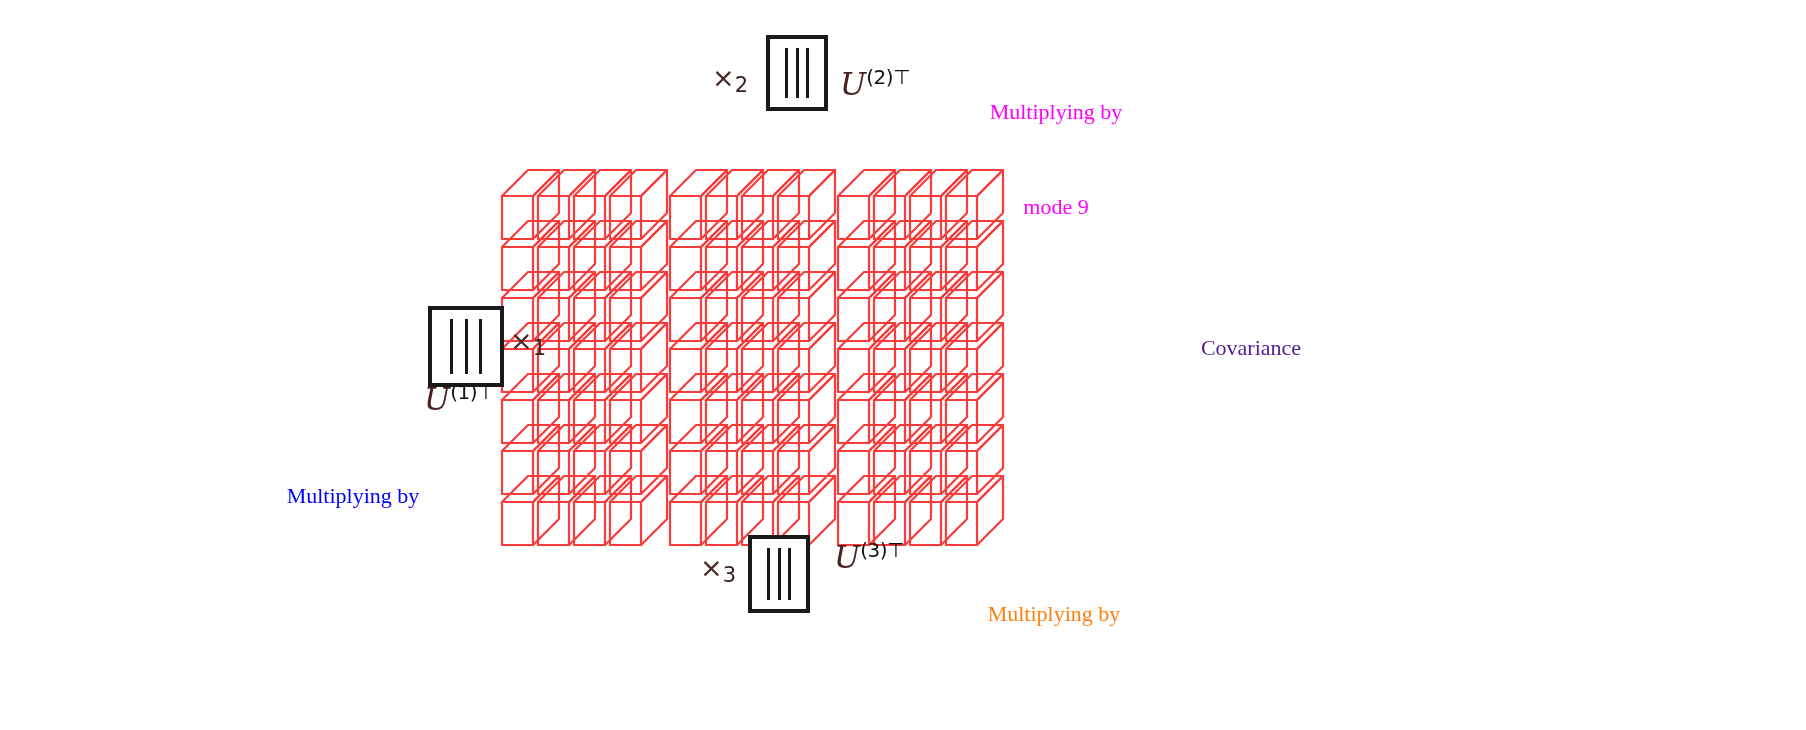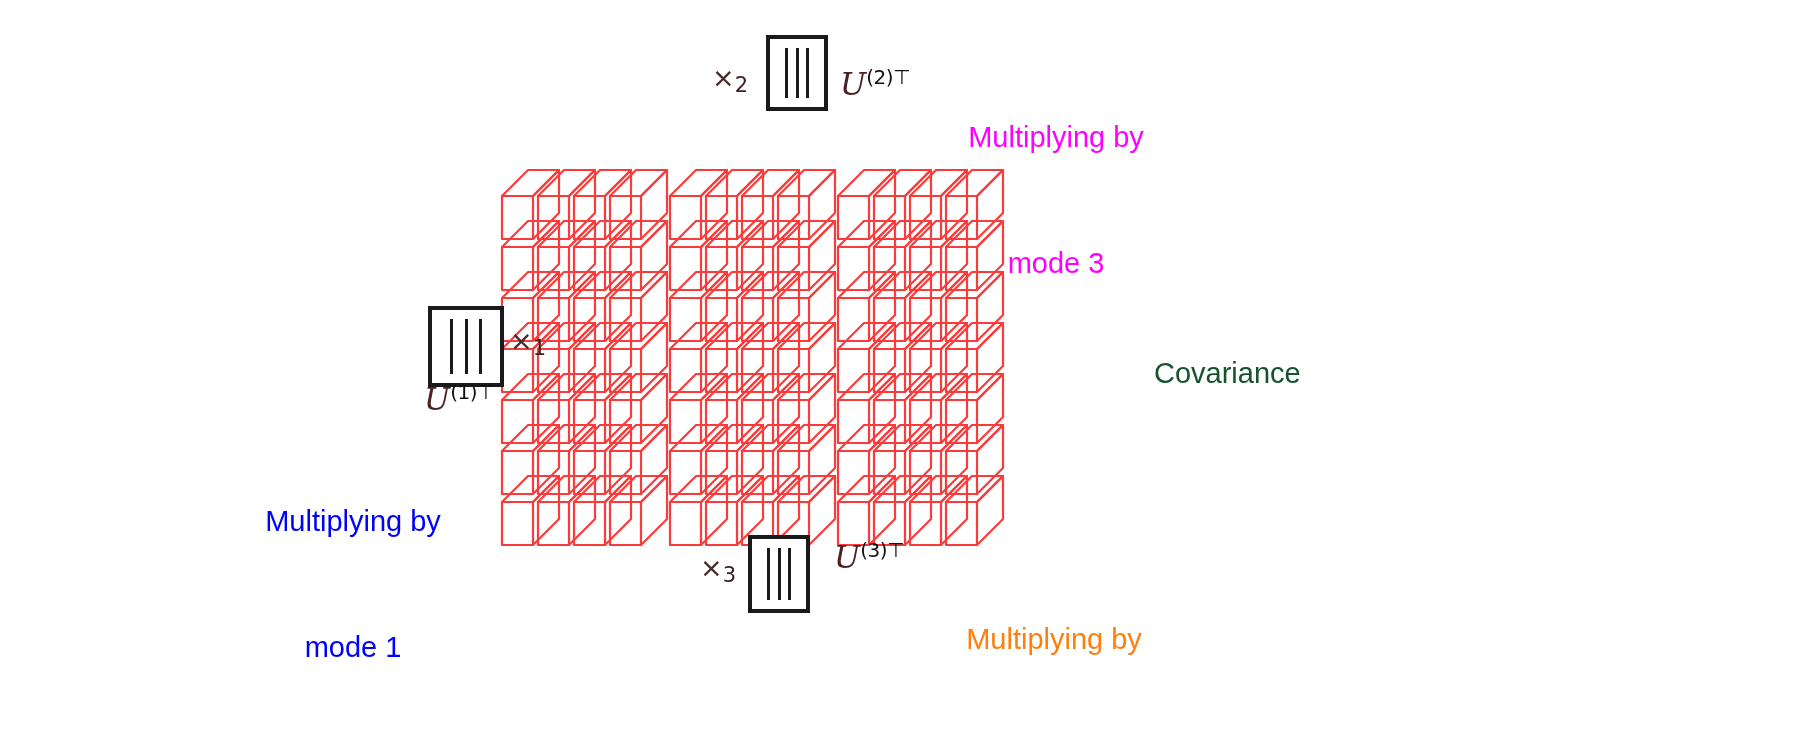--- a/index.html
+++ b/index.html
@@ -22,22 +22,22 @@
     left: 0;
     top: 0;
     width: 1806px;
     height: 730px;
     pointer-events: none;
   }
 
   
   .anno {
     position: absolute;
-    font-family: Liberation Sans, sans-serif;
-    font-size: 29px;
+    font-family: Liberation Serif, serif;
+    font-size: 22px;
     line-height: 1.45;
     white-space: pre;
     letter-spacing: 0px;
   }
   .anno-l1 { display: block; }
   .anno-l2 { display: block; }
 
   #label-mode1 {
     left: 228px; top: 416px;
     color: #0000ff;
@@ -50,22 +50,23 @@
     text-align: center;
     width: 248px;
   }
   #label-mode3 {
     left: 930px; top: 534px;
     color: #ff7f0e;
     text-align: center;
     width: 248px;
   }
   #label-covariance {
-    left: 1154px; top: 268px;
-    color: #14532d;
+    left: 1106px; top: 268px;
+    color: #4c1d95;
+    text-align: center;
     width: 290px;
   }
 
   
   .matrix-box {
     position: absolute;
     box-sizing: border-box;
     border: 4px solid #1a1a1a;
     background: #ffffff;
   }
@@ -392,35 +393,34 @@
     <div class="bars">
       <span class="bar"></span>
       <span class="bar"></span>
       <span class="bar"></span>
     </div>
   </div>
   <div class="math" id="times-1"><span class="times">×</span><span class="sub">1</span></div>
   <div class="math" id="u-1"><span class="uvar">U</span><span class="usup">(1)⊤</span></div>
   <div class="anno" id="label-mode1">
     <span class="anno-l1">Multiplying by</span>
-    <span class="anno-l2">mode 1</span>
   </div>
 
   <div class="matrix-box" id="matrix-2">
     <div class="bars">
       <span class="bar"></span>
       <span class="bar"></span>
       <span class="bar"></span>
     </div>
   </div>
   <div class="math" id="times-2"><span class="times">×</span><span class="sub">2</span></div>
   <div class="math" id="u-2"><span class="uvar">U</span><span class="usup">(2)⊤</span></div>
   <div class="anno" id="label-mode2">
     <span class="anno-l1">Multiplying by</span>
-    <span class="anno-l2">mode 3</span>
+    <span class="anno-l2">mode 9</span>
   </div>
 
   <div class="matrix-box" id="matrix-3">
     <div class="bars">
       <span class="bar"></span>
       <span class="bar"></span>
       <span class="bar"></span>
     </div>
   </div>
   <div class="math" id="times-3"><span class="times">×</span><span class="sub">3</span></div>

